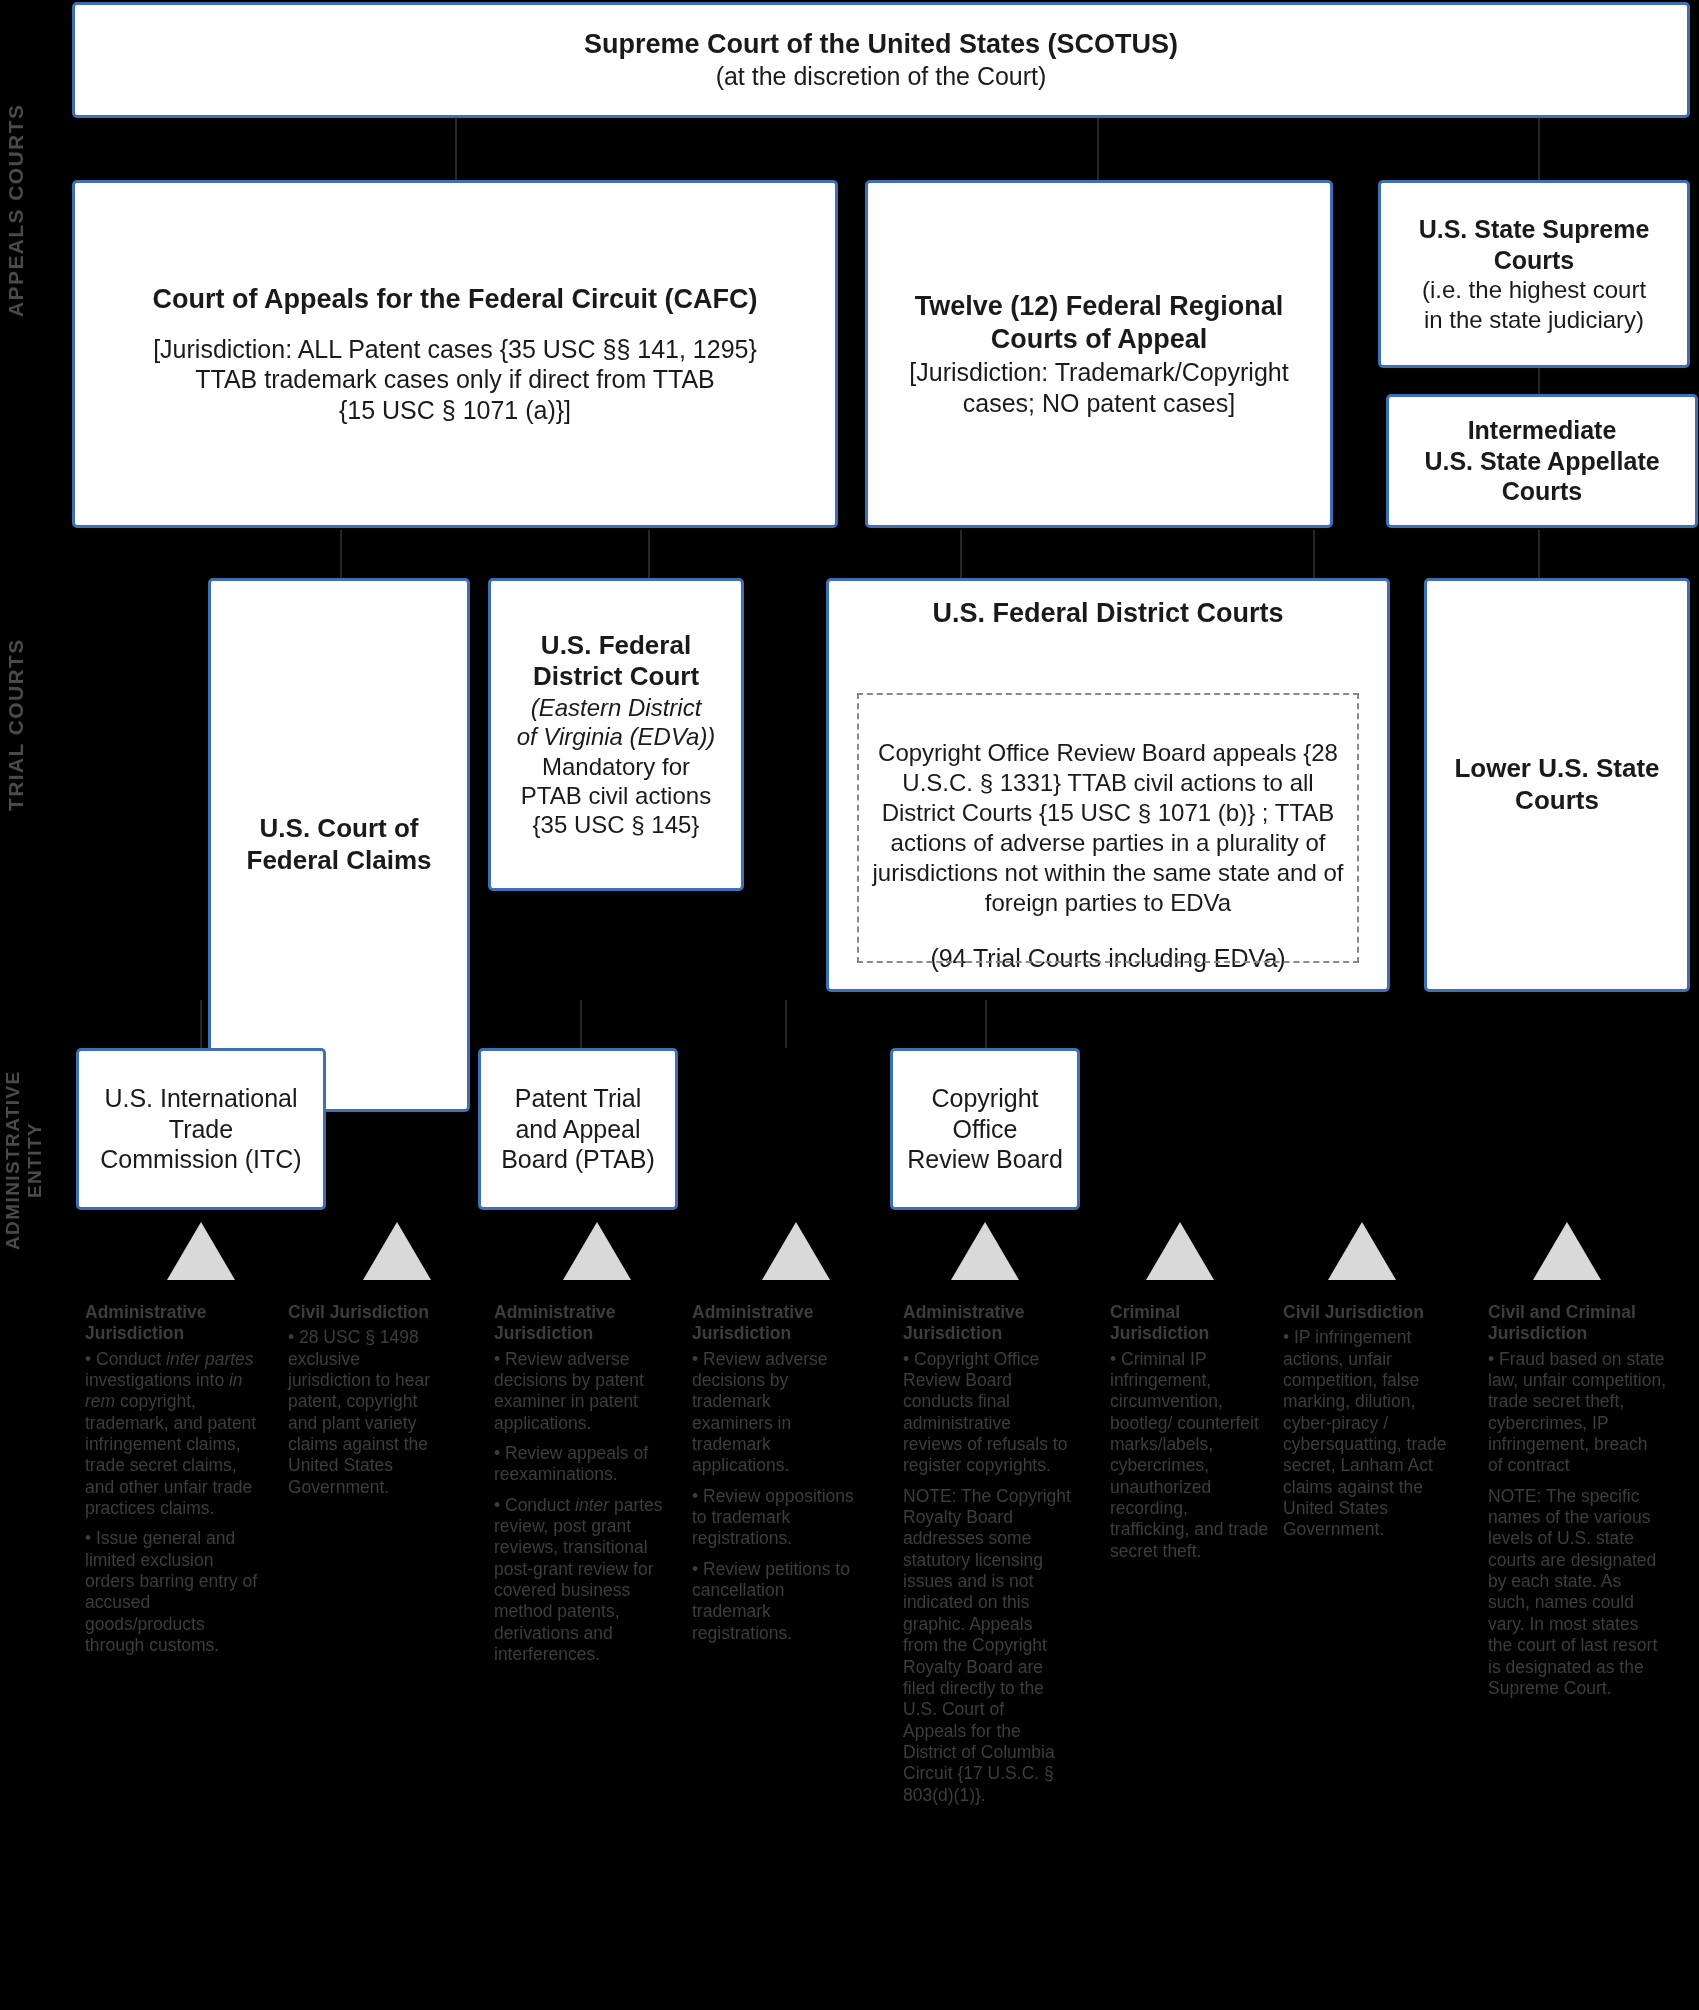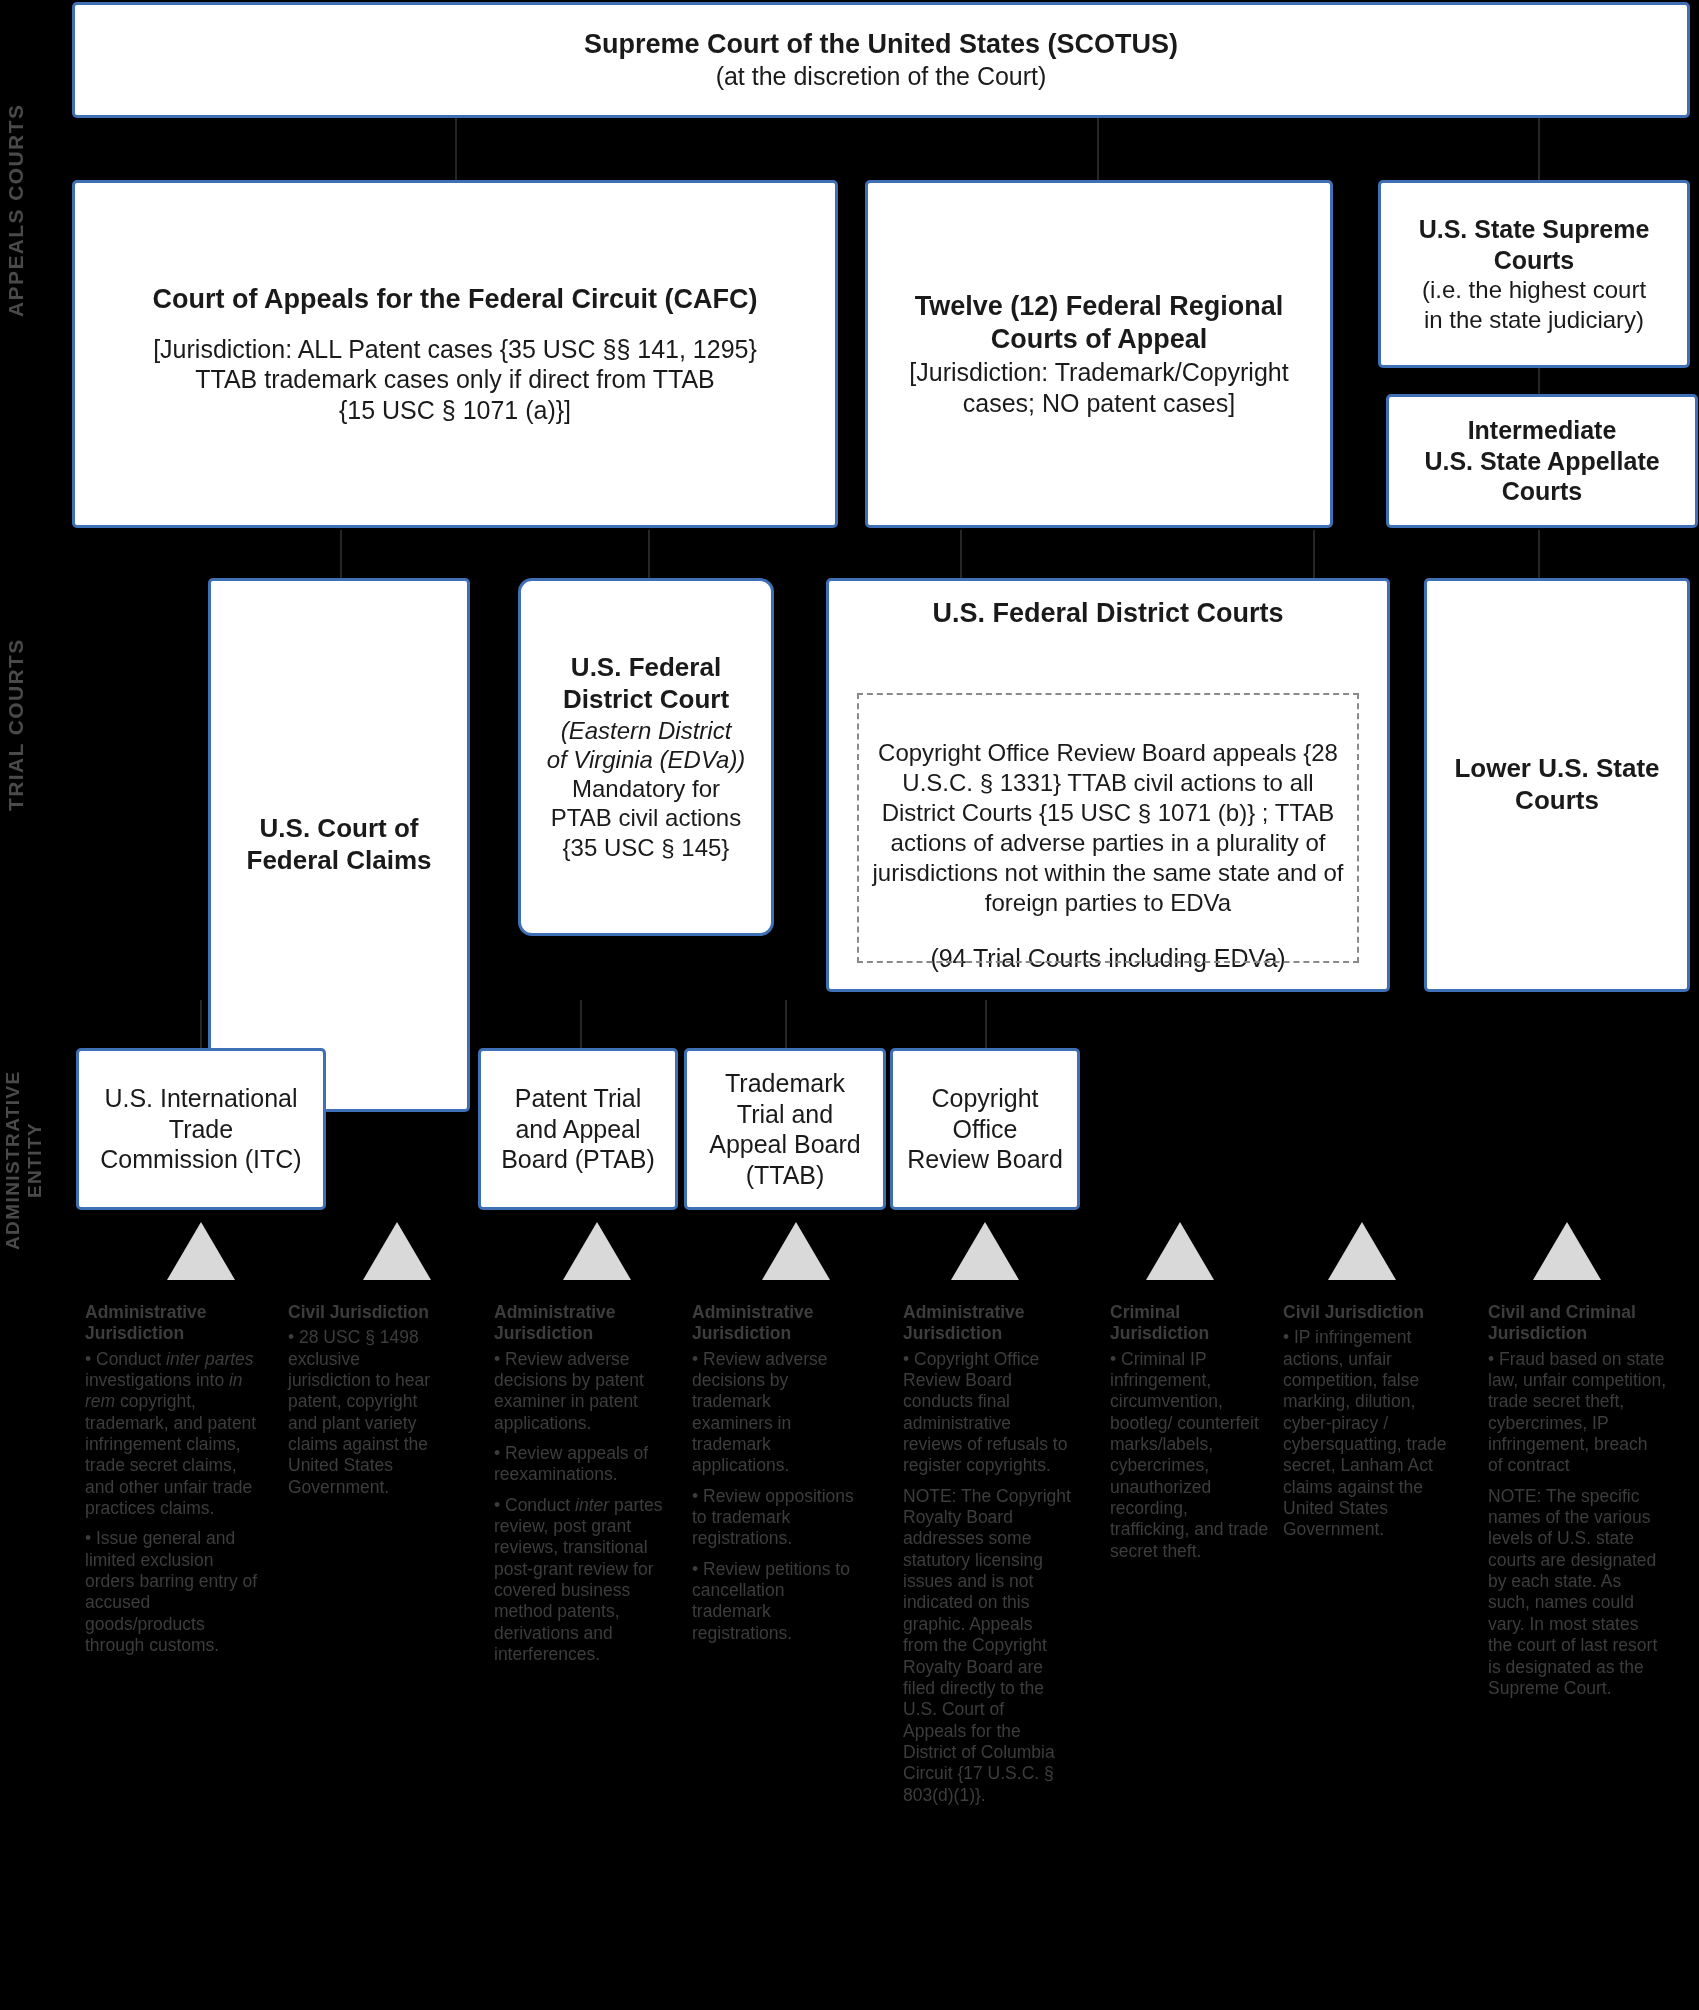--- a/index.html
+++ b/index.html
@@ -145,21 +145,21 @@
     <div class="ttl" style="font-size:25px;">Intermediate</div>
     <div class="ttl" style="font-size:25px;">U.S. State Appellate</div>
     <div class="ttl" style="font-size:25px;">Courts</div>
   </div>
 
   <div class="box" style="left:208px; top:578px; width:262px; height:534px; font-size:25px;">
     <div class="ttl" style="font-size:26px;">U.S. Court of</div>
     <div class="ttl" style="font-size:26px;">Federal Claims</div>
   </div>
 
-  <div class="box" style="left:518px; top:578px; width:256px; height:358px; font-size:24px;border-radius:14px;">
+  <div class="box" style="left:488px; top:578px; width:256px; height:313px; font-size:24px;">
     <div class="ttl" style="font-size:26px;">U.S. Federal</div>
     <div class="ttl" style="font-size:26px;">District Court</div>
     <div class="sub ital">(Eastern District</div>
     <div class="sub ital">of Virginia (EDVa))</div>
     <div class="sub">Mandatory for</div>
     <div class="sub">PTAB civil actions</div>
     <div class="sub">{35 USC § 145}</div>
   </div>
 
   <div class="box" style="left:826px; top:578px; width:564px; height:414px; font-size:25px; justify-content:space-between; padding-top:16px;">
@@ -178,26 +178,20 @@
     <div>Trade</div>
     <div>Commission (ITC)</div>
   </div>
 
   <div class="box" style="left:478px; top:1048px; width:200px; height:162px; font-size:25px;">
     <div>Patent Trial</div>
     <div>and Appeal</div>
     <div>Board (PTAB)</div>
   </div>
 
-  <div class="box" style="left:684px; top:1048px; width:202px; height:162px; font-size:25px;">
-    <div>Trademark</div>
-    <div>Trial and</div>
-    <div>Appeal Board</div>
-    <div>(TTAB)</div>
-  </div>
 
   <div class="box" style="left:890px; top:1048px; width:190px; height:162px; font-size:25px;">
     <div>Copyright</div>
     <div>Office</div>
     <div>Review Board</div>
   </div>
 
   <div class="tri" style="left:167px; top:1222px;"></div>
   <div class="tri" style="left:363px; top:1222px;"></div>
   <div class="tri" style="left:563px; top:1222px;"></div>

